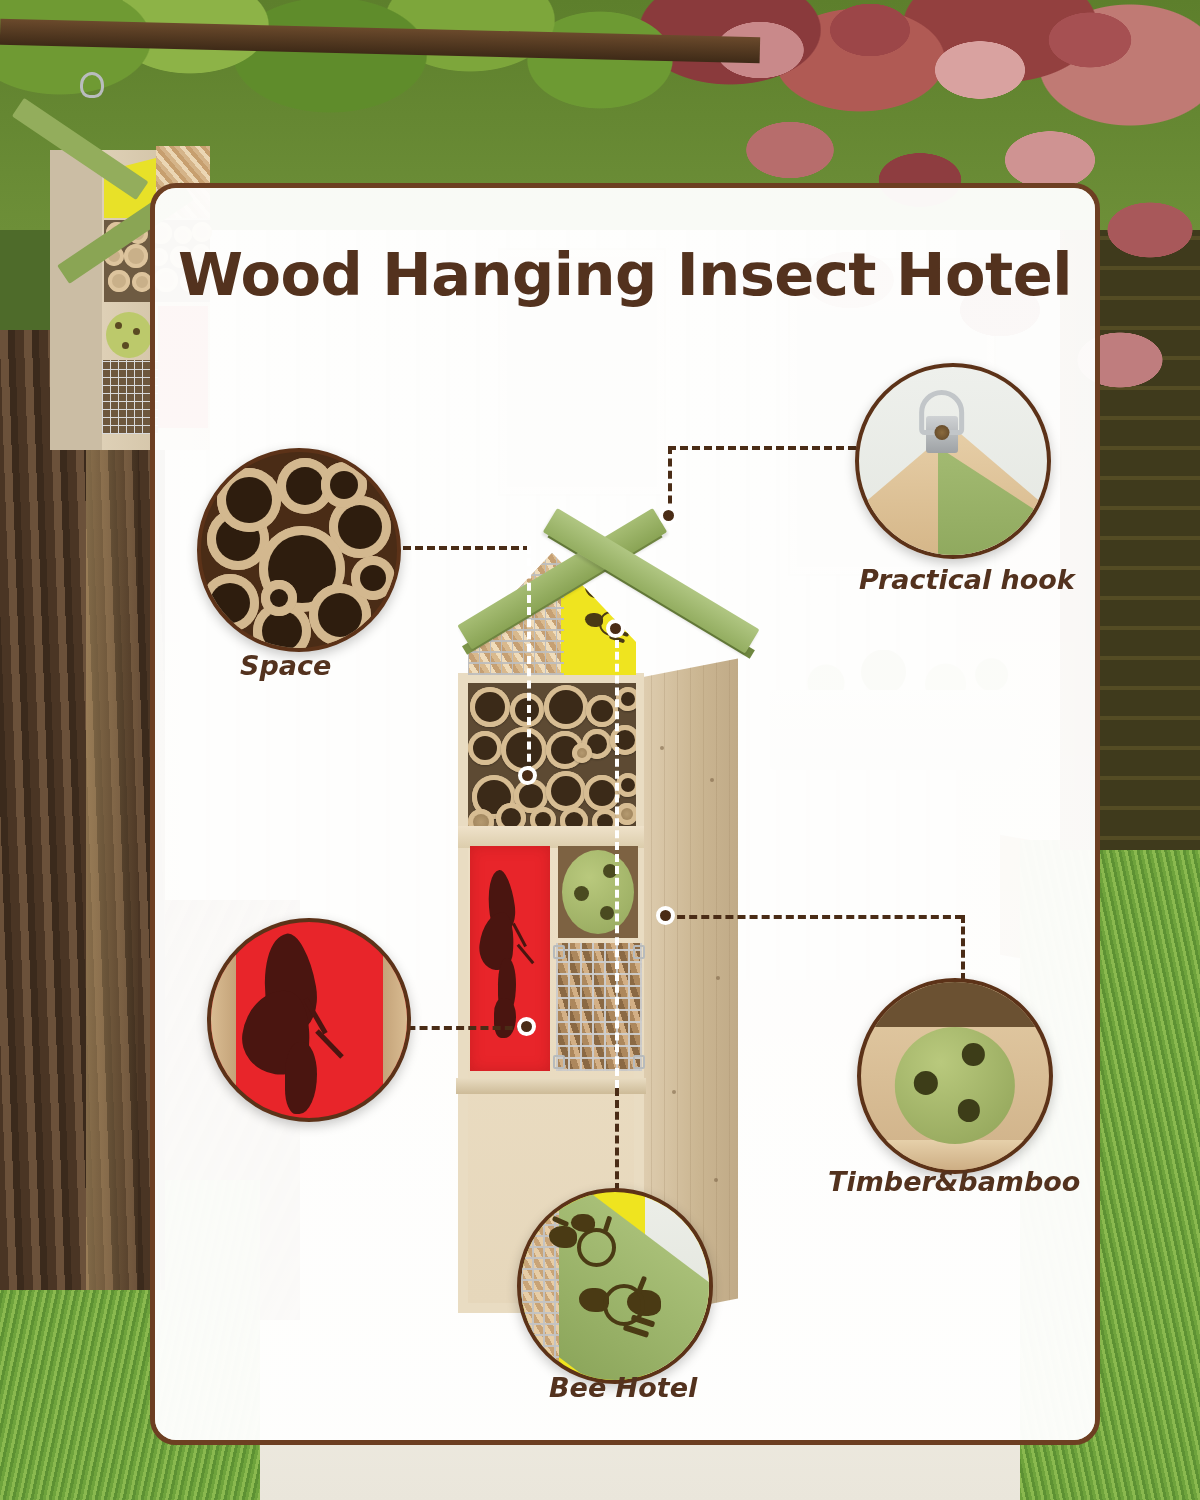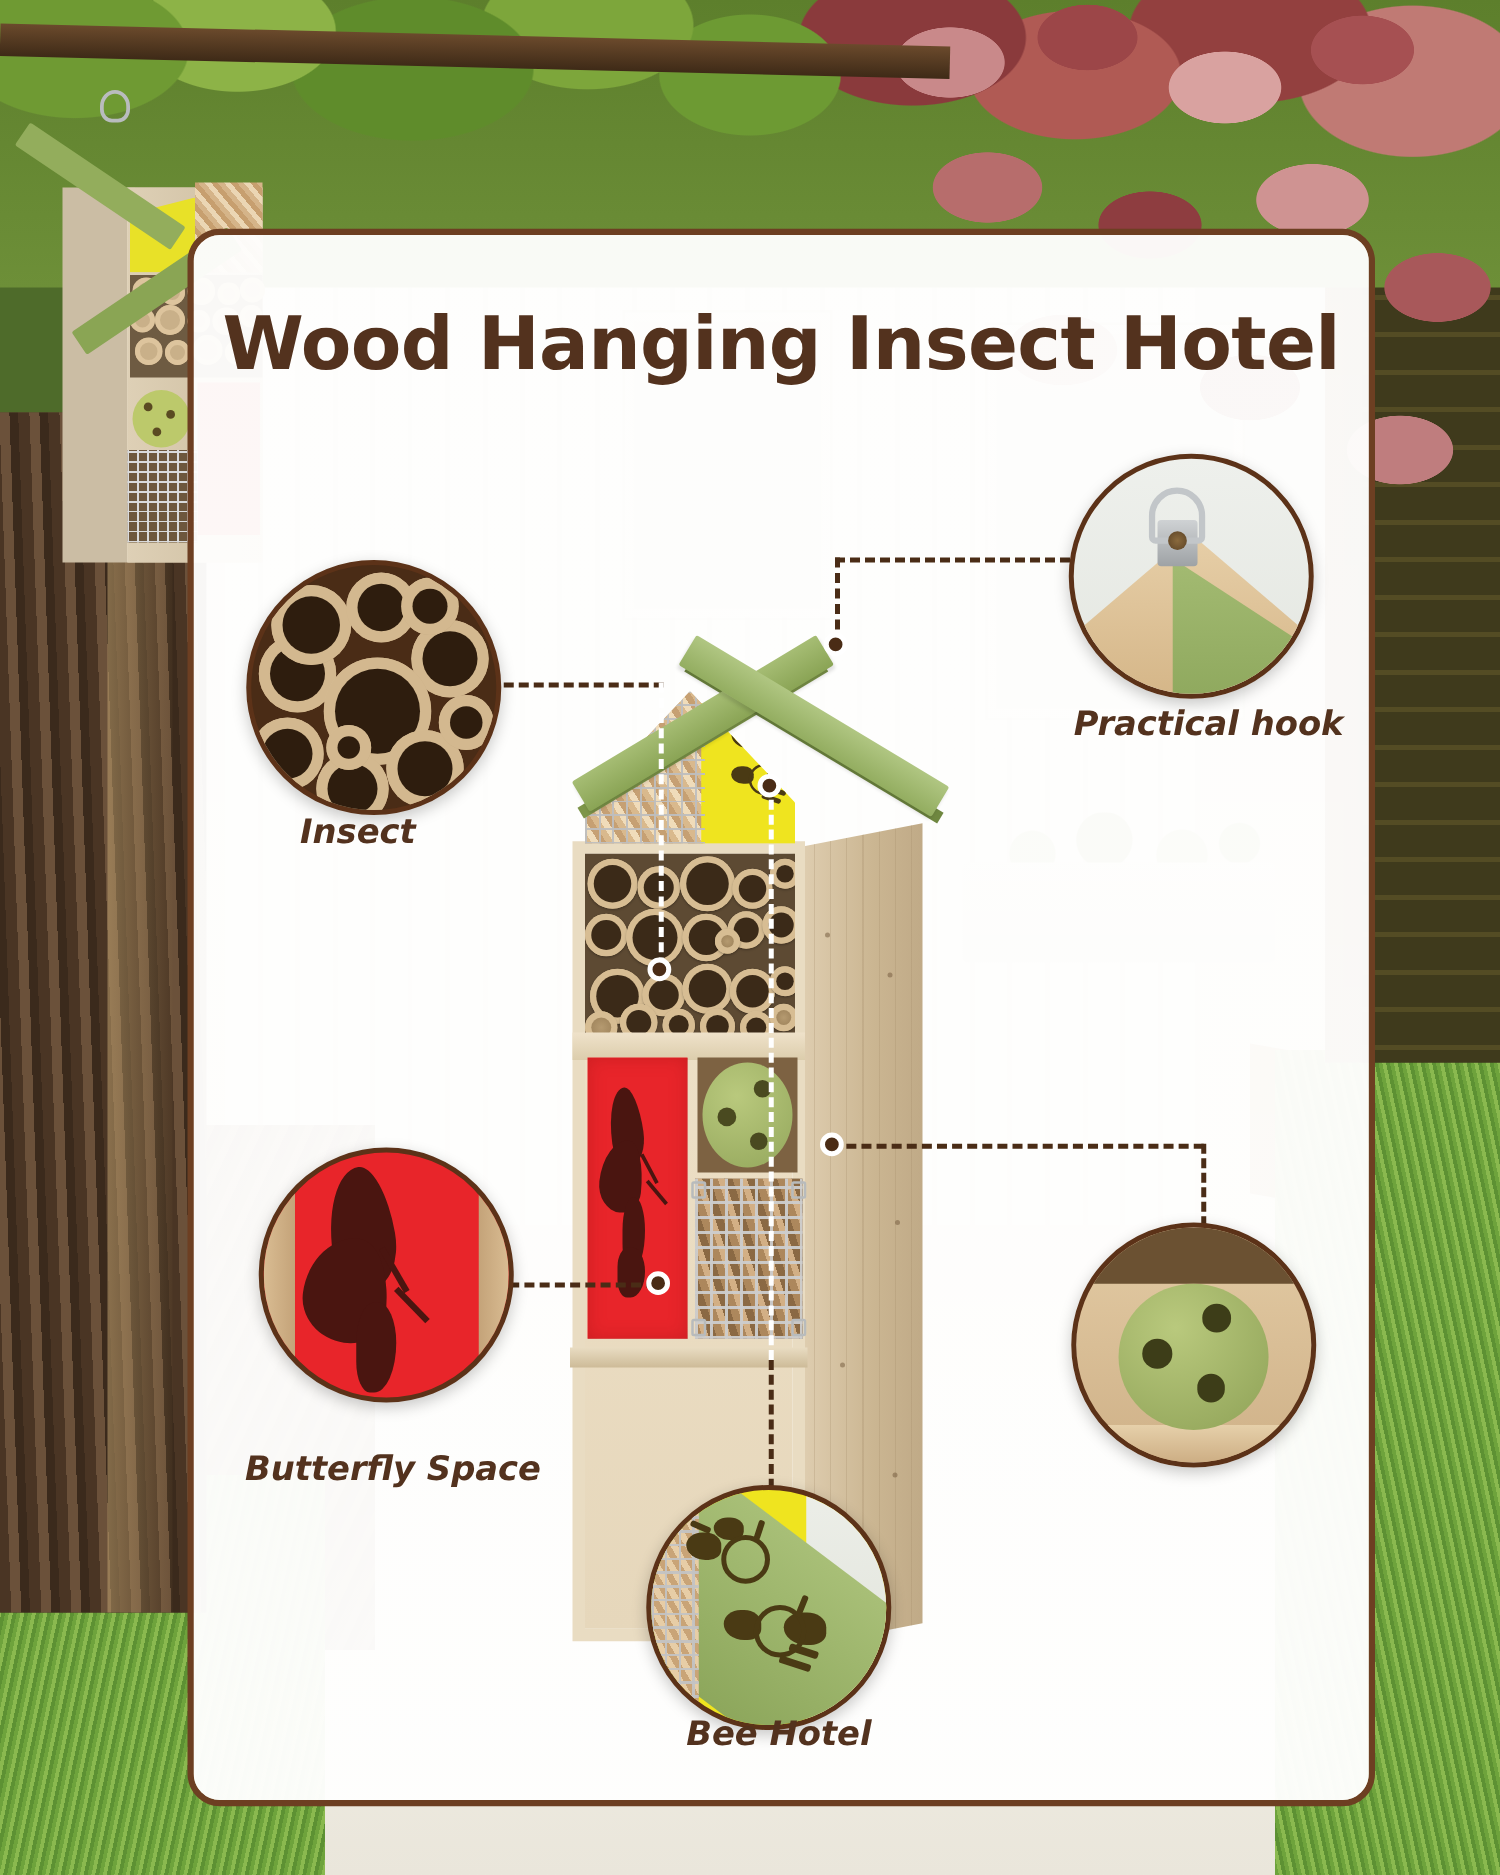--- a/index.html
+++ b/index.html
@@ -547,21 +547,21 @@
         <div class="t solid" style="left: 60px; top: 128px; width: 36px; height: 36px;">
           <i></i>
         </div>
         <div class="t solid" style="left: 120px; top: 10px; width: 46px; height: 46px;">
           <i></i>
         </div>
         <div class="t" style="left: 150px; top: 104px; width: 44px; height: 44px;">
           <i></i>
         </div>
       </div>
-    <div class="co-label" style="left:85px;top:462px">Insect</div>
+    <div class="co-label" style="left:85px;top:462px">Space</div>
 
     <div class="callout coHook" style="left:700px;top:175px;width:196px;height:196px">
       <div class="wood"></div>
       <div class="grn"></div>
       <div class="plate"></div>
       <div class="ring"></div>
       <div class="screw"></div>
     </div>
     <div class="co-label" style="left:704px;top:376px">Practical hook</div>
 
@@ -569,31 +569,31 @@
       <div class="wl"></div>
       <div class="wr"></div>
       <div class="bfly" style="left:30px;top:12px;width:130px;height:180px">
         <div style="left:22px;top:0;width:52px;height:98px;border-radius:62% 38% 50% 50%/72% 58% 42% 28%;transform:rotate(-10deg)"></div>
         <div style="left:2px;top:56px;width:68px;height:84px;border-radius:58% 42% 44% 56%/58% 72% 28% 42%;transform:rotate(8deg)"></div>
         <div style="left:44px;top:108px;width:32px;height:72px;border-radius:50% 50% 62% 38%"></div>
         <div style="left:72px;top:62px;width:5px;height:40px;transform:rotate(-30deg)"></div>
         <div style="left:86px;top:92px;width:5px;height:36px;transform:rotate(-44deg)"></div>
       </div>
     </div>
-    <div class="co-label" style="left:41px;top:972px">Butterfly Space</div>
 
     <div class="callout coTimber" style="left:702px;top:790px;width:196px;height:196px">
       <div class="dark"></div>
       <div class="floor"></div>
       <div class="log">
         <b style="left:16%;top:38%;width:20%;height:20%"></b>
         <b style="left:56%;top:14%;width:19%;height:19%"></b>
         <b style="left:52%;top:62%;width:19%;height:19%"></b>
       </div>
     </div>
+    <div class="co-label" style="left:673px;top:978px">Timber&amp;bamboo</div>
 
     <div class="callout coBee" style="left:362px;top:1000px;width:196px;height:196px">
       <div class="wall"></div>
       <div class="roof"></div>
       <div class="mesh"></div>
       <div class="bee" style="left:28px;top:22px;width:70px;height:56px">
         <div class="wing" style="left:0;top:12px;width:28px;height:22px"></div>
         <div class="wing" style="left:22px;top:0;width:24px;height:18px"></div>
         <div class="bodyb" style="left:28px;top:14px;width:31px;height:31px;border-width:4px"></div>
         <div class="strip" style="left:3px;top:5px;width:17px;height:5px;transform:rotate(24deg)"></div>

